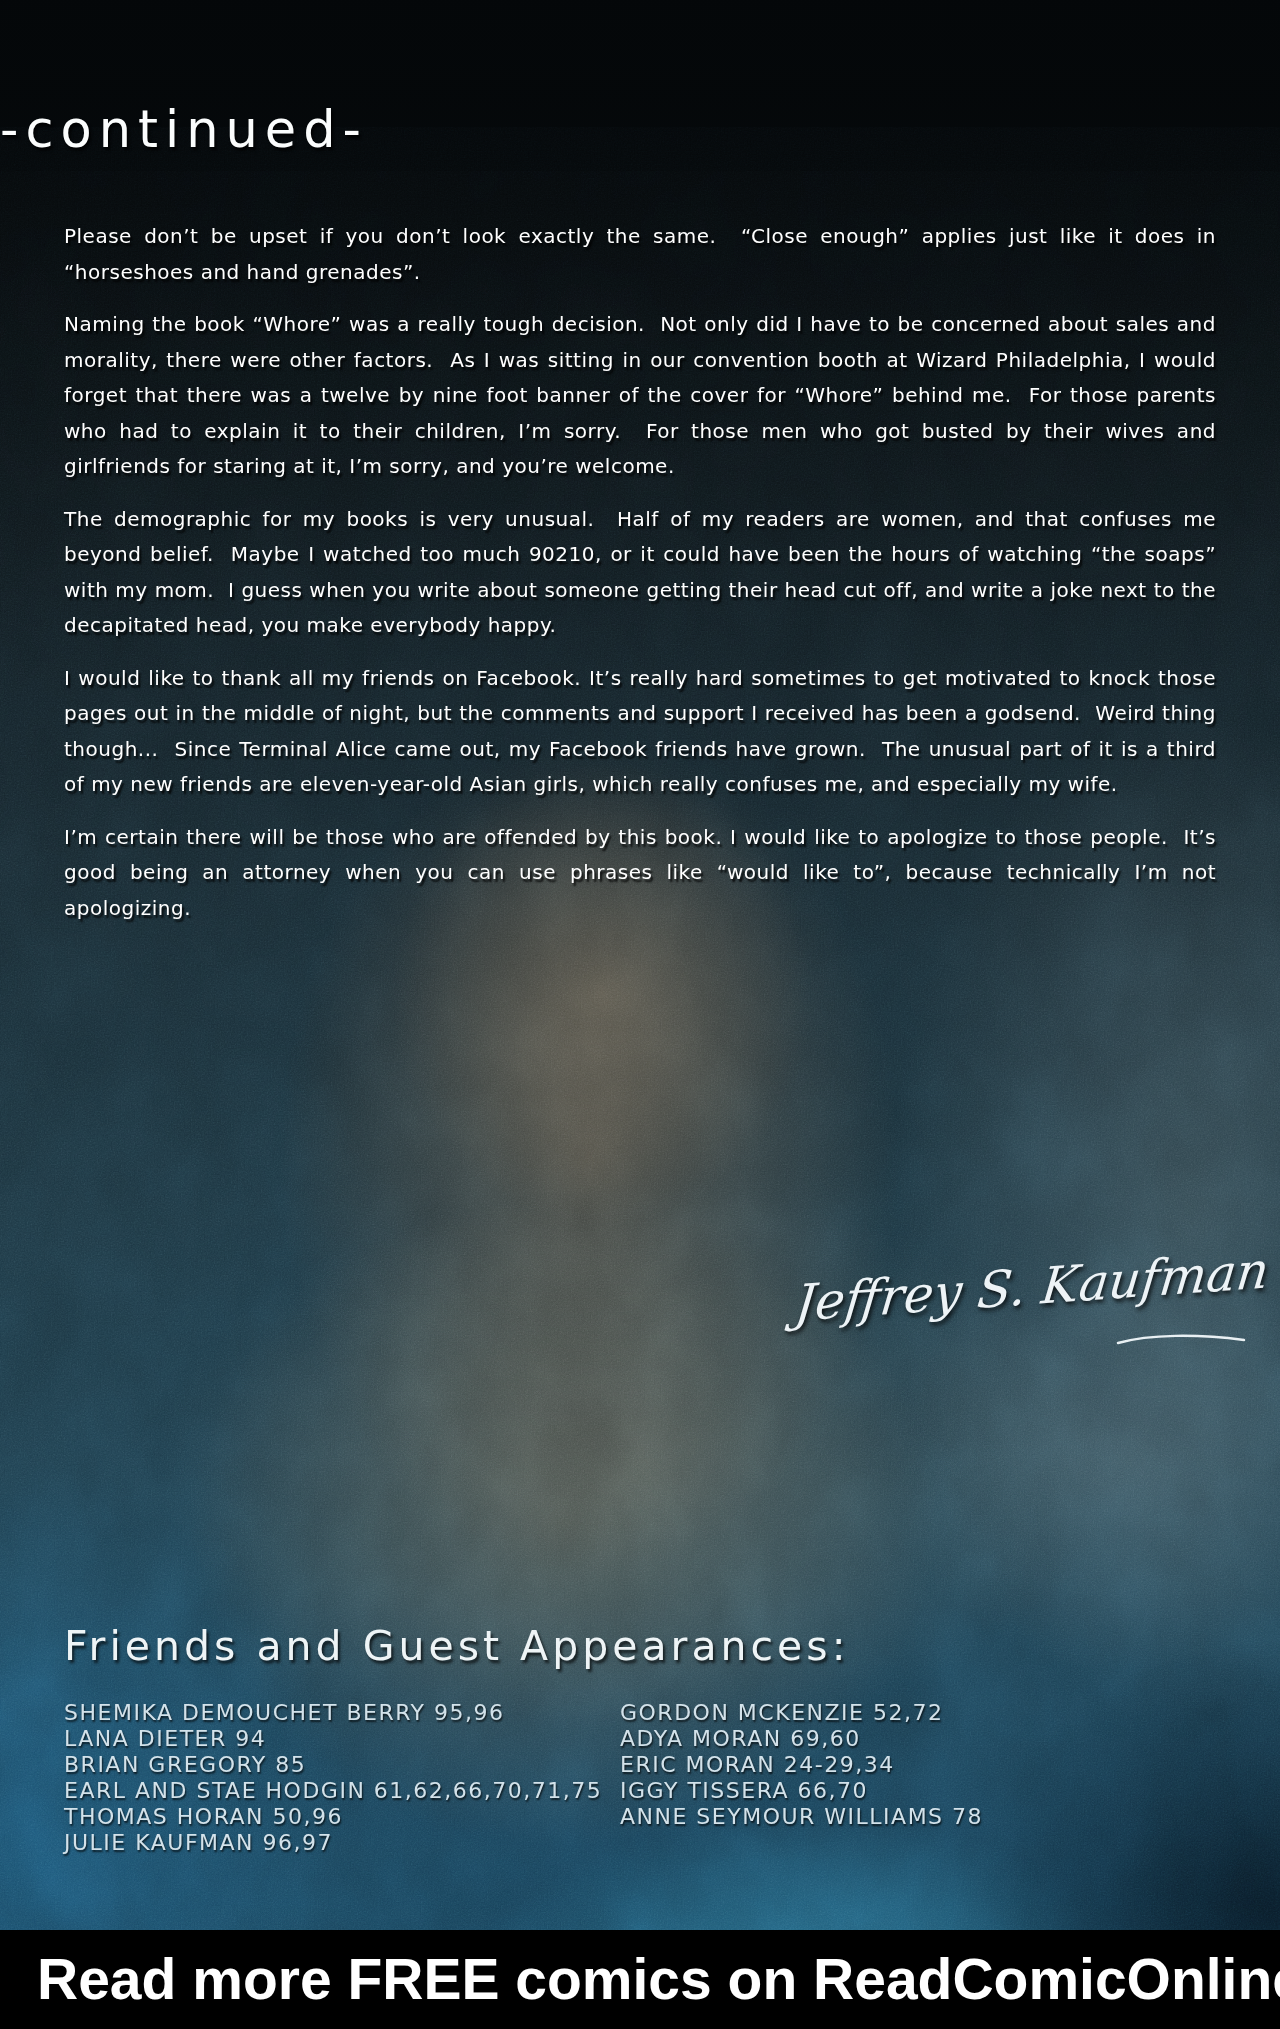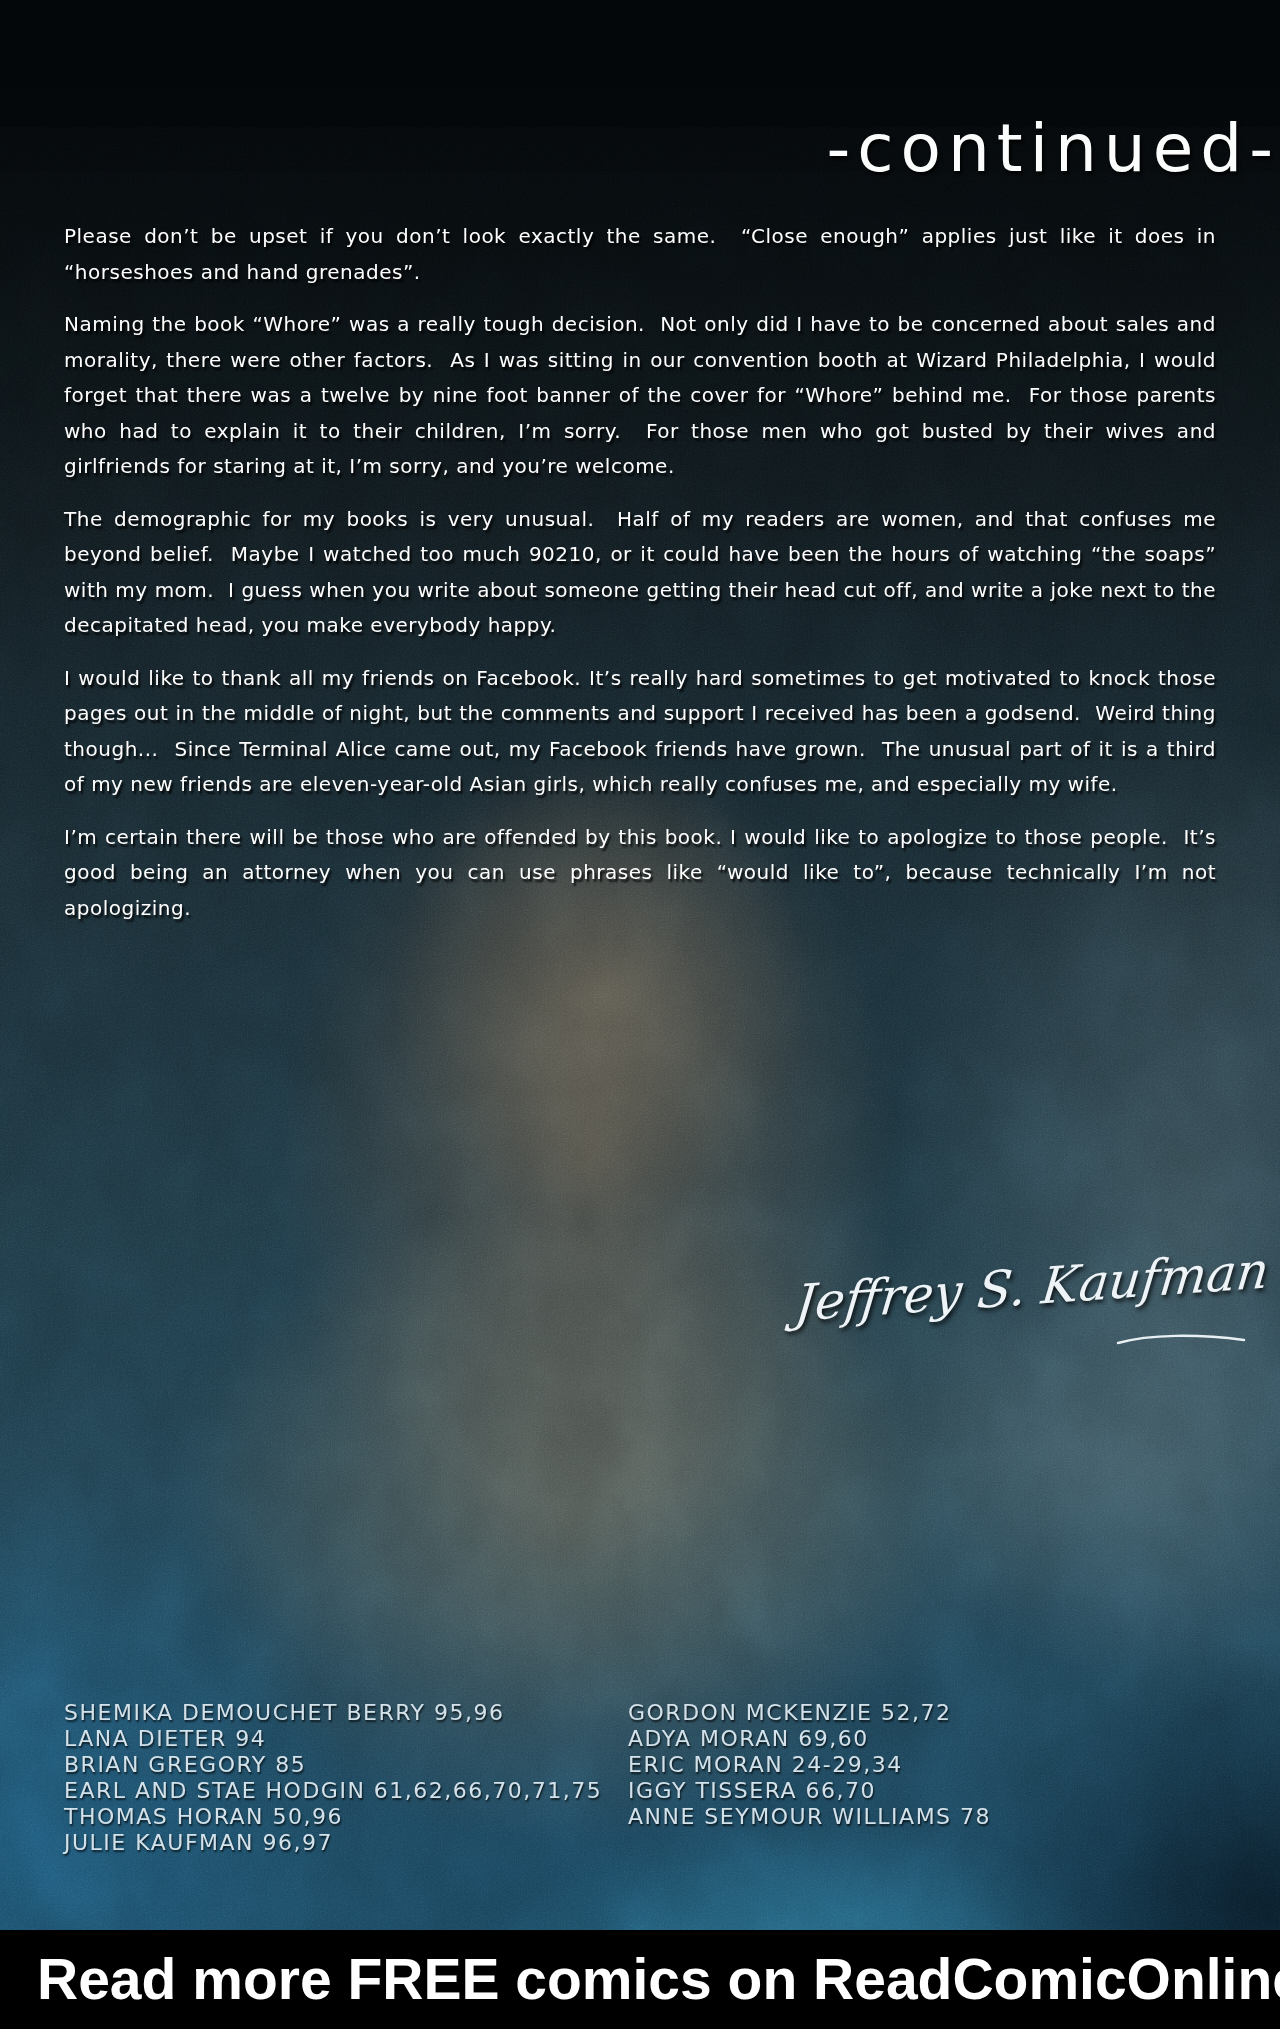--- a/index.html
+++ b/index.html
@@ -22,22 +22,22 @@
       radial-gradient(340px 300px at 88% 72%, rgba(130,148,152,.25), rgba(130,148,152,0) 70%),
       linear-gradient(180deg, #070a0c 0%, #0b1114 14%, #101a1f 26%, #16262e 42%, #1b3440 60%, #1d3f50 78%, #174058 92%, #123a52 100%);
   }
   .overlay{position:absolute;inset:0;width:100%;height:100%;pointer-events:none;}
   .overlay.blotch{mix-blend-mode:overlay;opacity:.35;z-index:1;}
   .overlay.grain{mix-blend-mode:soft-light;opacity:.5;z-index:1;}
   .content{position:absolute;inset:0;z-index:2;}
 
   .title{
     position:absolute;top:66px;left:0;right:0;
-    text-align:right;color:#fbfdfd;
-    font-size:66px;letter-spacing:7px;font-weight:400;
+    text-align:left;color:#fbfdfd;
+    font-size:51px;letter-spacing:7px;font-weight:400;
     text-shadow:2px 3px 3px rgba(0,0,0,.85);
   }
   .paragraphs{position:absolute;top:219px;left:64px;width:1152px;}
   .paragraphs p{
     margin:0 0 17px 0;
     color:#ffffff;
     font-size:20px;line-height:35.5px;letter-spacing:.5px;
     text-align:justify;white-space:pre-wrap;
     text-shadow:2px 3px 2px rgba(0,0,0,.85);
   }
@@ -51,21 +51,21 @@
     white-space:nowrap;
   }
   .sig-flourish{position:absolute;right:-6px;bottom:34px;}
 
   .credits-heading{
     position:absolute;top:1622px;left:64px;margin:0;
     color:#eef4f6;font-weight:400;
     font-size:41px;letter-spacing:4px;
     text-shadow:2px 3px 3px rgba(0,0,0,.7);
   }
-  .credits{position:absolute;top:1700px;left:64px;right:58px;display:flex;gap:8px;}
+  .credits{position:absolute;top:1700px;left:64px;right:58px;display:flex;}
   .credits ul{list-style:none;margin:0;padding:0;}
   .credits .col-left{width:556px;flex:none;}
   .credits .col-right{flex:1;}
   .credits li{
     color:#d3e2ea;
     font-size:22px;line-height:26px;letter-spacing:1.5px;
     text-shadow:1px 2px 2px rgba(0,0,0,.7);
     white-space:nowrap;
   }
   .footer-bar{
@@ -112,20 +112,21 @@
         <p>I’m certain there will be those who are offended by this book. I would like to apologize to those people.  It’s good being an attorney when you can use phrases like “would like to”, because technically I’m not apologizing.</p>
       </div>
 
     <div class="signature">
       <span class="sig-text">Jeffrey S. Kaufman</span>
       <svg class="sig-flourish" width="130" height="18" viewBox="0 0 130 18" xmlns="http://www.w3.org/2000/svg">
         <path d="M2 12 C 34 3, 82 3, 128 9" stroke="#e9f0f3" stroke-width="2.5" fill="none" stroke-linecap="round"></path>
       </svg>
     </div>
 
+    <h2 class="credits-heading">Friends and Guest Appearances:</h2>
 
     <div class="credits">
       <ul class="col-left" id="credits-left">
           <li>SHEMIKA DEMOUCHET BERRY 95,96</li>
           <li>LANA DIETER 94</li>
           <li>BRIAN GREGORY 85</li>
           <li>EARL AND STAE HODGIN 61,62,66,70,71,75</li>
           <li>THOMAS HORAN 50,96</li>
           <li>JULIE KAUFMAN 96,97</li>
         </ul>

